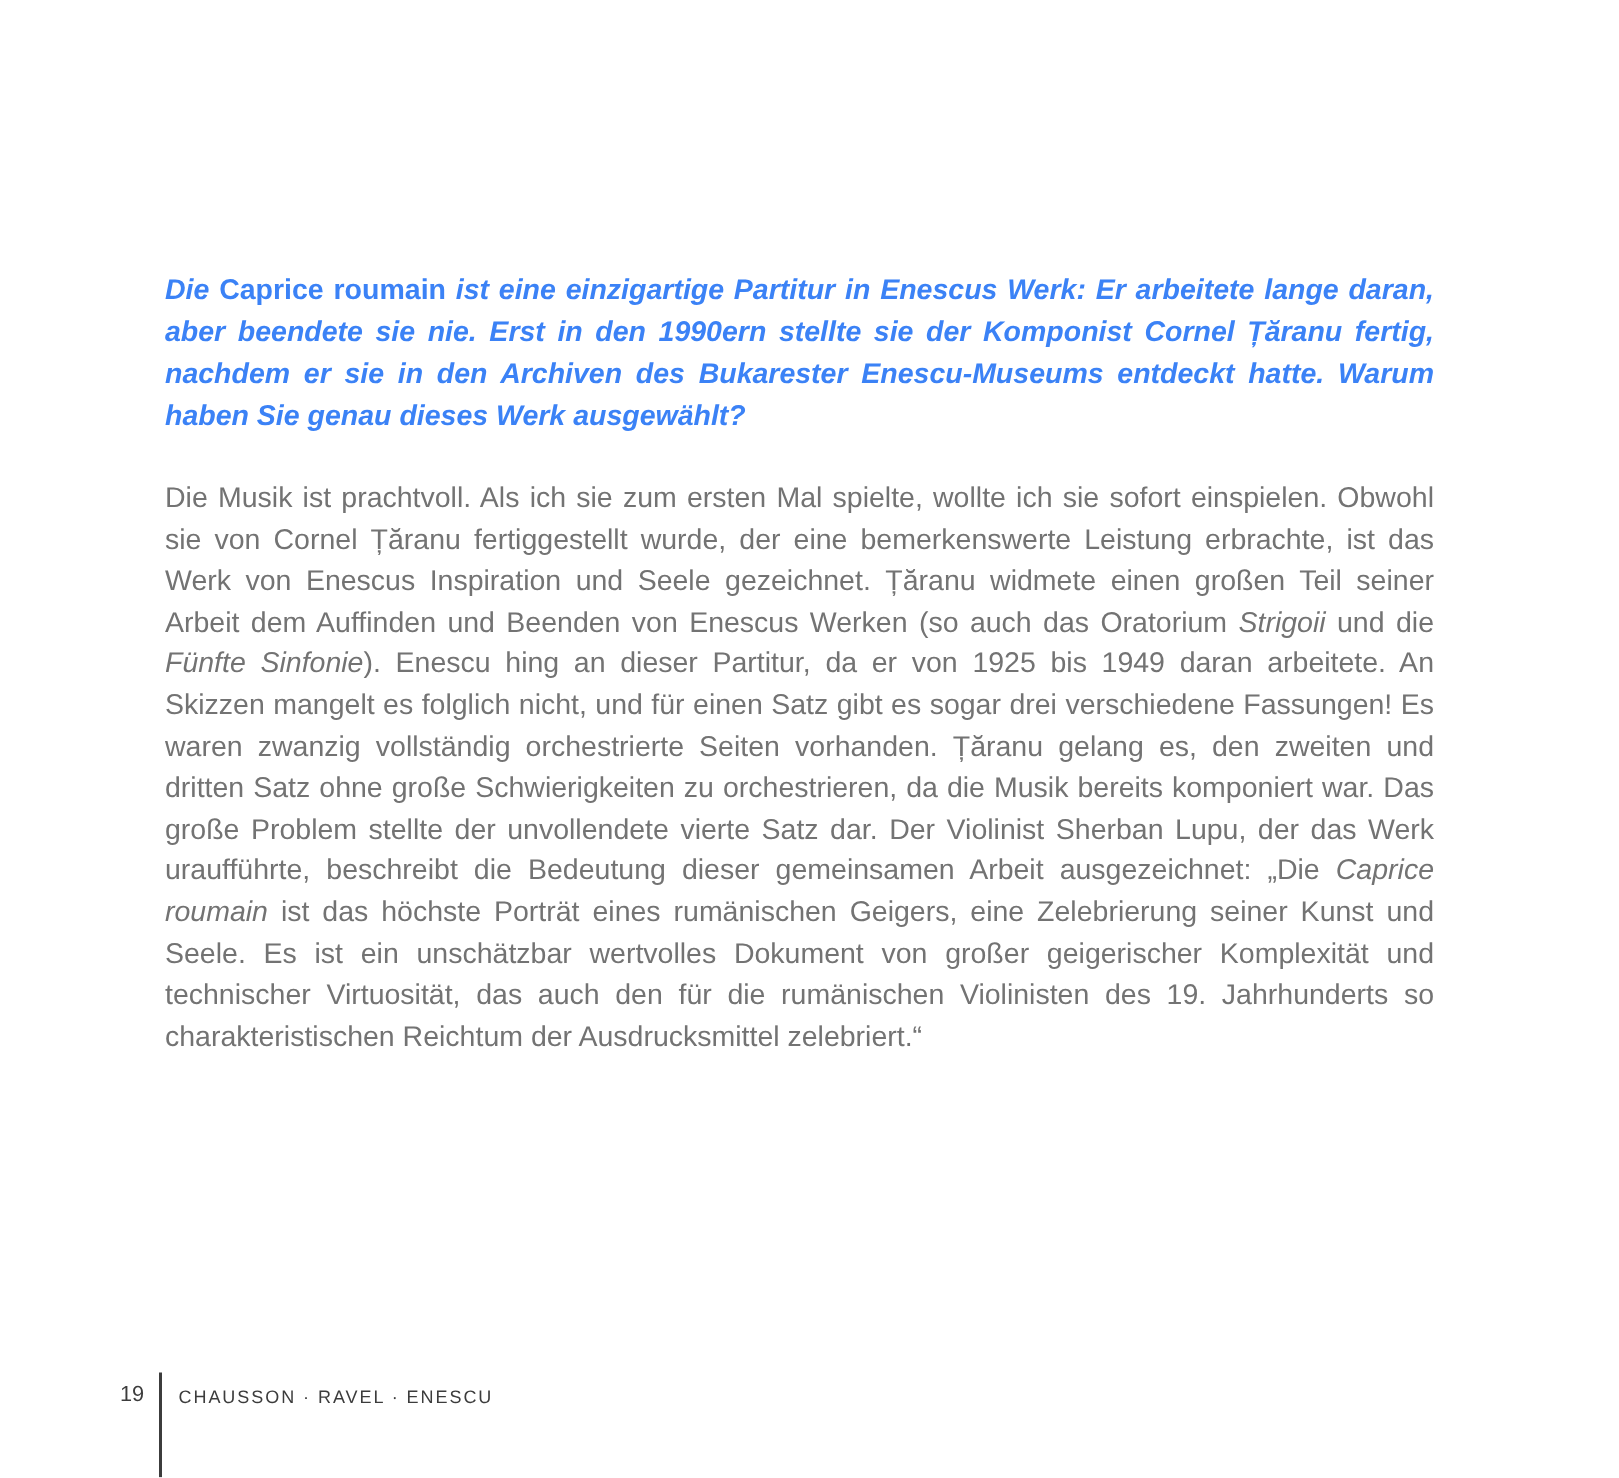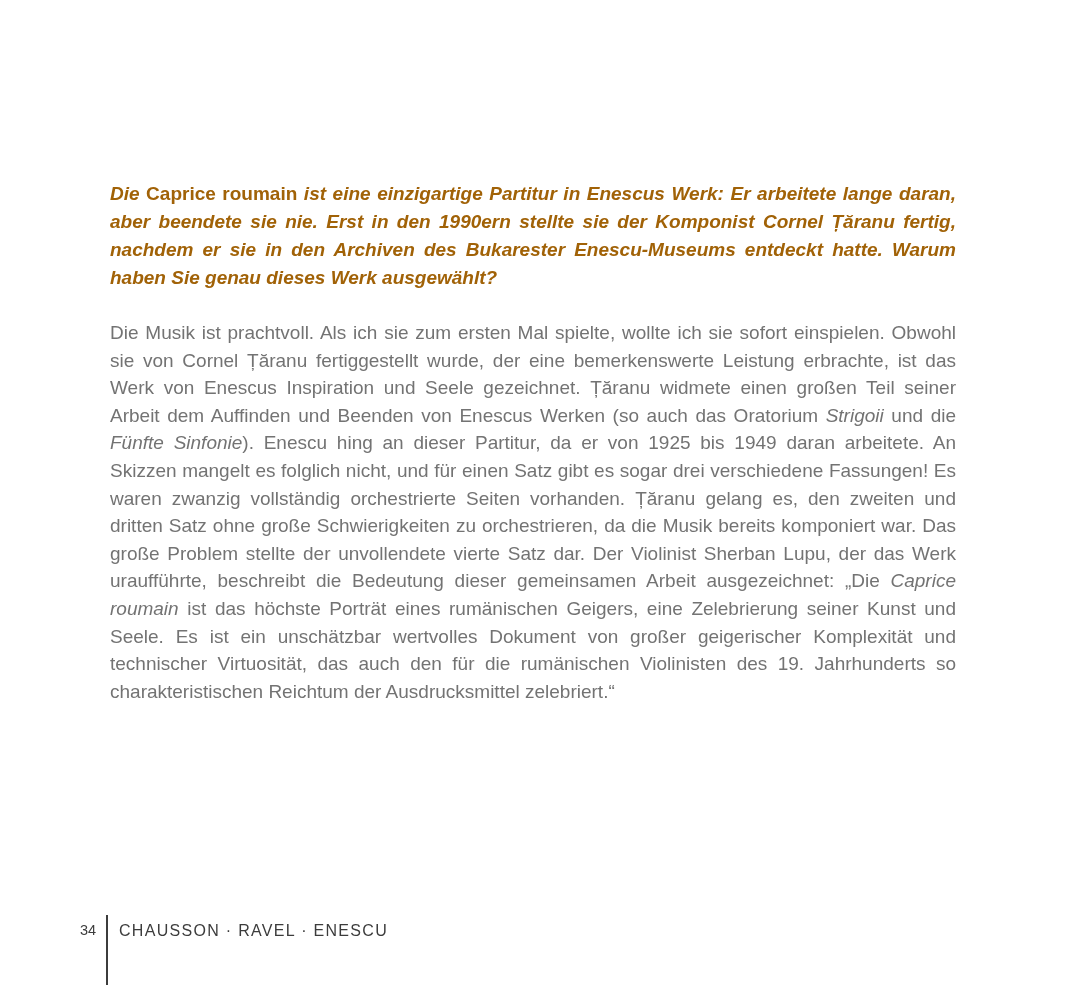--- a/index.html
+++ b/index.html
@@ -16,21 +16,21 @@
     font-family: "Liberation Sans", sans-serif;
   }
   .content {
     position: absolute;
     left: 110px;
     top: 180px;
     width: 846px;
   }
   .question {
     margin: 0 0 27px 0;
-    color: #a16207;
+    color: #3b82f6;
     font-size: 19px;
     line-height: 28px;
     font-weight: bold;
     font-style: italic;
     text-align: justify;
   }
   .question .roman {
     font-style: normal;
   }
   .answer {
@@ -58,21 +58,21 @@
     top: 915px;
     width: 2px;
     height: 70px;
     background: #3c3c3c;
   }
   .footer-series {
     position: absolute;
     left: 119px;
     top: 922px;
     color: #3c3c3c;
-    font-size: 16px;
+    font-size: 12px;
     line-height: 18px;
     letter-spacing: 1.3px;
   }
 </style>
 </head>
 <body>
 
 <div class="page">
 
   <div class="content">
@@ -80,17 +80,17 @@
     <p class="question">
       <span class="italic">Die </span><span class="roman">Caprice roumain</span><span class="italic"> ist eine einzigartige Partitur in Enescus Werk: Er arbeitete lange daran, aber beendete sie nie. Erst in den 1990ern stellte sie der Komponist Cornel Țăranu fertig, nachdem er sie in den Archiven des Bukarester Enescu-Museums entdeckt hatte. Warum haben Sie genau dieses Werk ausgewählt?</span>
     </p>
 
     <p class="answer">
       <span>Die Musik ist prachtvoll. Als ich sie zum ersten Mal spielte, wollte ich sie sofort einspielen. Obwohl sie von Cornel Țăranu fertiggestellt wurde, der eine bemerkenswerte Leistung erbrachte, ist das Werk von Enescus Inspiration und Seele gezeichnet. Țăranu widmete einen großen Teil seiner Arbeit dem Auffinden und Beenden von Enescus Werken (so auch das Oratorium </span><span class="italic">Strigoii</span><span> und die </span><span class="italic">Fünfte Sinfonie</span><span>). Enescu hing an dieser Partitur, da er von 1925 bis 1949 daran arbeitete. An Skizzen mangelt es folglich nicht, und für einen Satz gibt es sogar drei verschiedene Fassungen! Es waren zwanzig vollständig orchestrierte Seiten vorhanden. Țăranu gelang es, den zweiten und dritten Satz ohne große Schwierigkeiten zu orchestrieren, da die Musik bereits komponiert war. Das große Problem stellte der unvollendete vierte Satz dar. Der Violinist Sherban Lupu, der das Werk uraufführte, beschreibt die Bedeutung dieser gemeinsamen Arbeit ausgezeichnet: „Die </span><span class="italic">Caprice roumain</span><span> ist das höchste Porträt eines rumänischen Geigers, eine Zelebrierung seiner Kunst und Seele. Es ist ein unschätzbar wertvolles Dokument von großer geigerischer Komplexität und technischer Virtuosität, das auch den für die rumänischen Violinisten des 19. Jahrhunderts so charakteristischen Reichtum der Ausdrucksmittel zelebriert.“</span>
     </p>
 
   </div>
 
-  <div class="footer-page-number">34</div>
+  <div class="footer-page-number">19</div>
   <div class="footer-divider"></div>
   <div class="footer-series">CHAUSSON · RAVEL · ENESCU</div>
 
 </div>
 
 </body></html>

